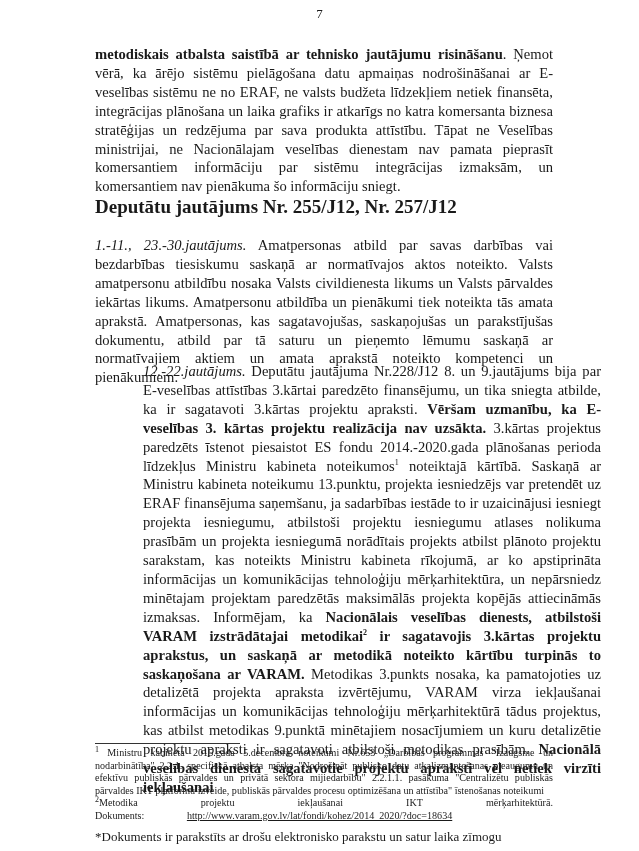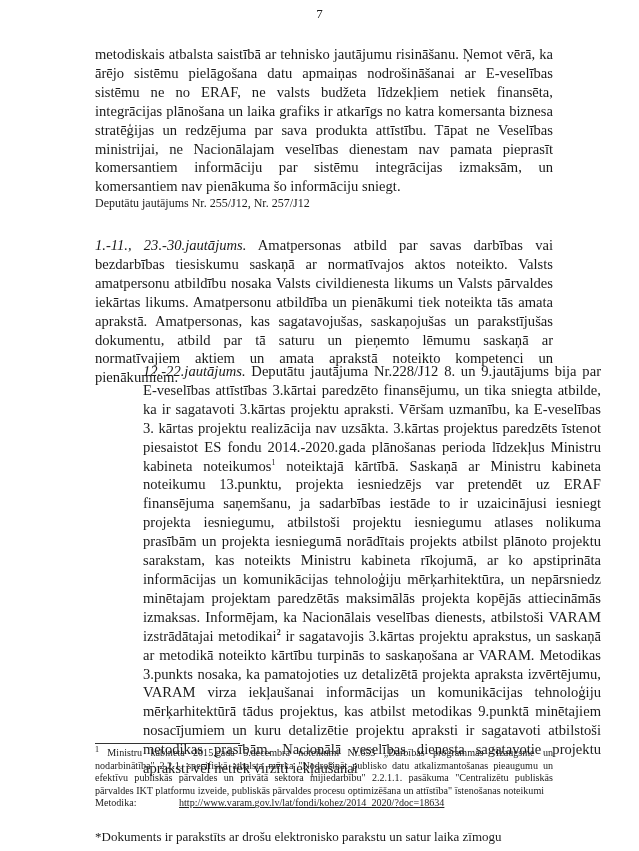--- a/index.html
+++ b/index.html
@@ -1,24 +1,24 @@
 <!DOCTYPE html>
 <html><head>
 <meta charset="utf-8">
 <style>
   html, body { margin: 0; padding: 0; background: #ffffff; }
   body { width: 639px; height: 851px; overflow: hidden; position: relative; font-family: "Liberation Serif", serif; color: #1a1a1a; }
   .page-number { position: absolute; top: 6px; left: 0; width: 639px; text-align: center; font-size: 13px; }
   .body-text { position: absolute; left: 95px; width: 458px; font-size: 14.6px; line-height: 18.9px; text-align: justify; }
   .body-text p { margin: 0; }
   .p1 { top: 45px; }
-  .heading { position: absolute; left: 95px; top: 196px; font-size: 12px; font-weight: normal; }
+  .heading { position: absolute; left: 95px; top: 196px; font-size: 19px; font-weight: bold; }
   .p2 { top: 236px; }
   .p3 { top: 362px; margin-left: 48px; }
-  b { font-weight: normal; }
+  b { font-weight: bold; }
   i { font-style: italic; }
   sup { font-size: 8px; line-height: 0; vertical-align: super; }
   .fn-rule { position: absolute; left: 95px; top: 743px; width: 145px; border-top: 1px solid #333; }
   .footnotes { position: absolute; left: 95px; top: 747px; width: 458px; font-size: 10.1px; line-height: 12.6px; text-align: justify; }
   .footnotes p { margin: 0; }
   .fn-justify { display: flex; justify-content: space-between; }
   .fn-link { color: #1a1a1a; text-decoration: underline; margin-left: 40px; }
   .signature-note { position: absolute; left: 95px; top: 829px; font-size: 13px; }
 </style>
 </head>
@@ -37,16 +37,23 @@
 </div>
 
 <div class="body-text p3">
   <p><i>12.-22.jautājums.</i><span> Deputātu jautājuma Nr.228/J12 8. un 9.jautājums bija par E-veselības attīstības 3.kārtai paredzēto finansējumu, un tika sniegta atbilde, ka ir sagatavoti 3.kārtas projektu apraksti. </span><b>Vēršam uzmanību, ka E-veselības 3. kārtas projektu realizācija nav uzsākta.</b><span> 3.kārtas projektus paredzēts īstenot piesaistot ES fondu 2014.-2020.gada plānošanas perioda līdzekļus Ministru kabineta noteikumos</span><sup>1</sup><span> noteiktajā kārtībā. Saskaņā ar Ministru kabineta noteikumu 13.punktu, projekta iesniedzējs var pretendēt uz ERAF finansējuma saņemšanu, ja sadarbības iestāde to ir uzaicinājusi iesniegt projekta iesniegumu, atbilstoši projektu iesniegumu atlases nolikuma prasībām un projekta iesniegumā norādītais projekts atbilst plānoto projektu sarakstam, kas noteikts Ministru kabineta rīkojumā, ar ko apstiprināta informācijas un komunikācijas tehnoloģiju mērķarhitektūra, un nepārsniedz minētajam projektam paredzētās maksimālās projekta kopējās attiecināmās izmaksas. Informējam, ka </span><b>Nacionālais veselības dienests, atbilstoši VARAM izstrādātajai metodikai</b><sup style="font-weight:bold">2</sup><b> ir sagatavojis 3.kārtas projektu aprakstus, un saskaņā ar metodikā noteikto kārtību turpinās to saskaņošana ar VARAM.</b><span> Metodikas 3.punkts nosaka, ka pamatojoties uz detalizētā projekta apraksta izvērtējumu, VARAM virza iekļaušanai informācijas un komunikācijas tehnoloģiju mērķarhitektūrā tādus projektus, kas atbilst metodikas 9.punktā minētajiem nosacījumiem un kuru detalizētie projektu apraksti ir sagatavoti atbilstoši metodikas prasībām. </span><b>Nacionālā veselības dienesta sagatavotie projektu apraksti vēl netiek virzīti iekļaušanai</b></p>
 </div>
 
 <div class="fn-rule"></div>
 
 <div class="footnotes">
   <p><sup>1</sup><span> Ministru kabineta 2015.gada 5.decembra noteikumi Nr.653 „Darbības programmas "Izaugsme un nodarbinātība" 2.2.1. specifiskā atbalsta mērķa "Nodrošināt publisko datu atkalizmantošanas pieaugumu un efektīvu publiskās pārvaldes un privātā sektora mijiedarbību" 2.2.1.1. pasākuma "Centralizētu publiskās pārvaldes IKT platformu izveide, publiskās pārvaldes procesu optimizēšana un attīstība" īstenošanas noteikumi</span></p>
-  <p><span>Metodika: </span><a class="fn-link">http://www.varam.gov.lv/lat/fondi/kohez/2014_2020/?doc=18634</a></p>
+  <p class="fn-justify">
+    <span><sup>2</sup><span>Metodika</span></span>
+    <span>projektu</span>
+    <span>iekļaušanai</span>
+    <span>IKT</span>
+    <span>mērķarhitektūrā.</span>
+  </p>
+  <p><span>Dokuments: </span><a class="fn-link">http://www.varam.gov.lv/lat/fondi/kohez/2014_2020/?doc=18634</a></p>
 </div>
 
 <div class="signature-note">*Dokuments ir parakstīts ar drošu elektronisko parakstu un satur laika zīmogu</div>
 
 </body></html>

